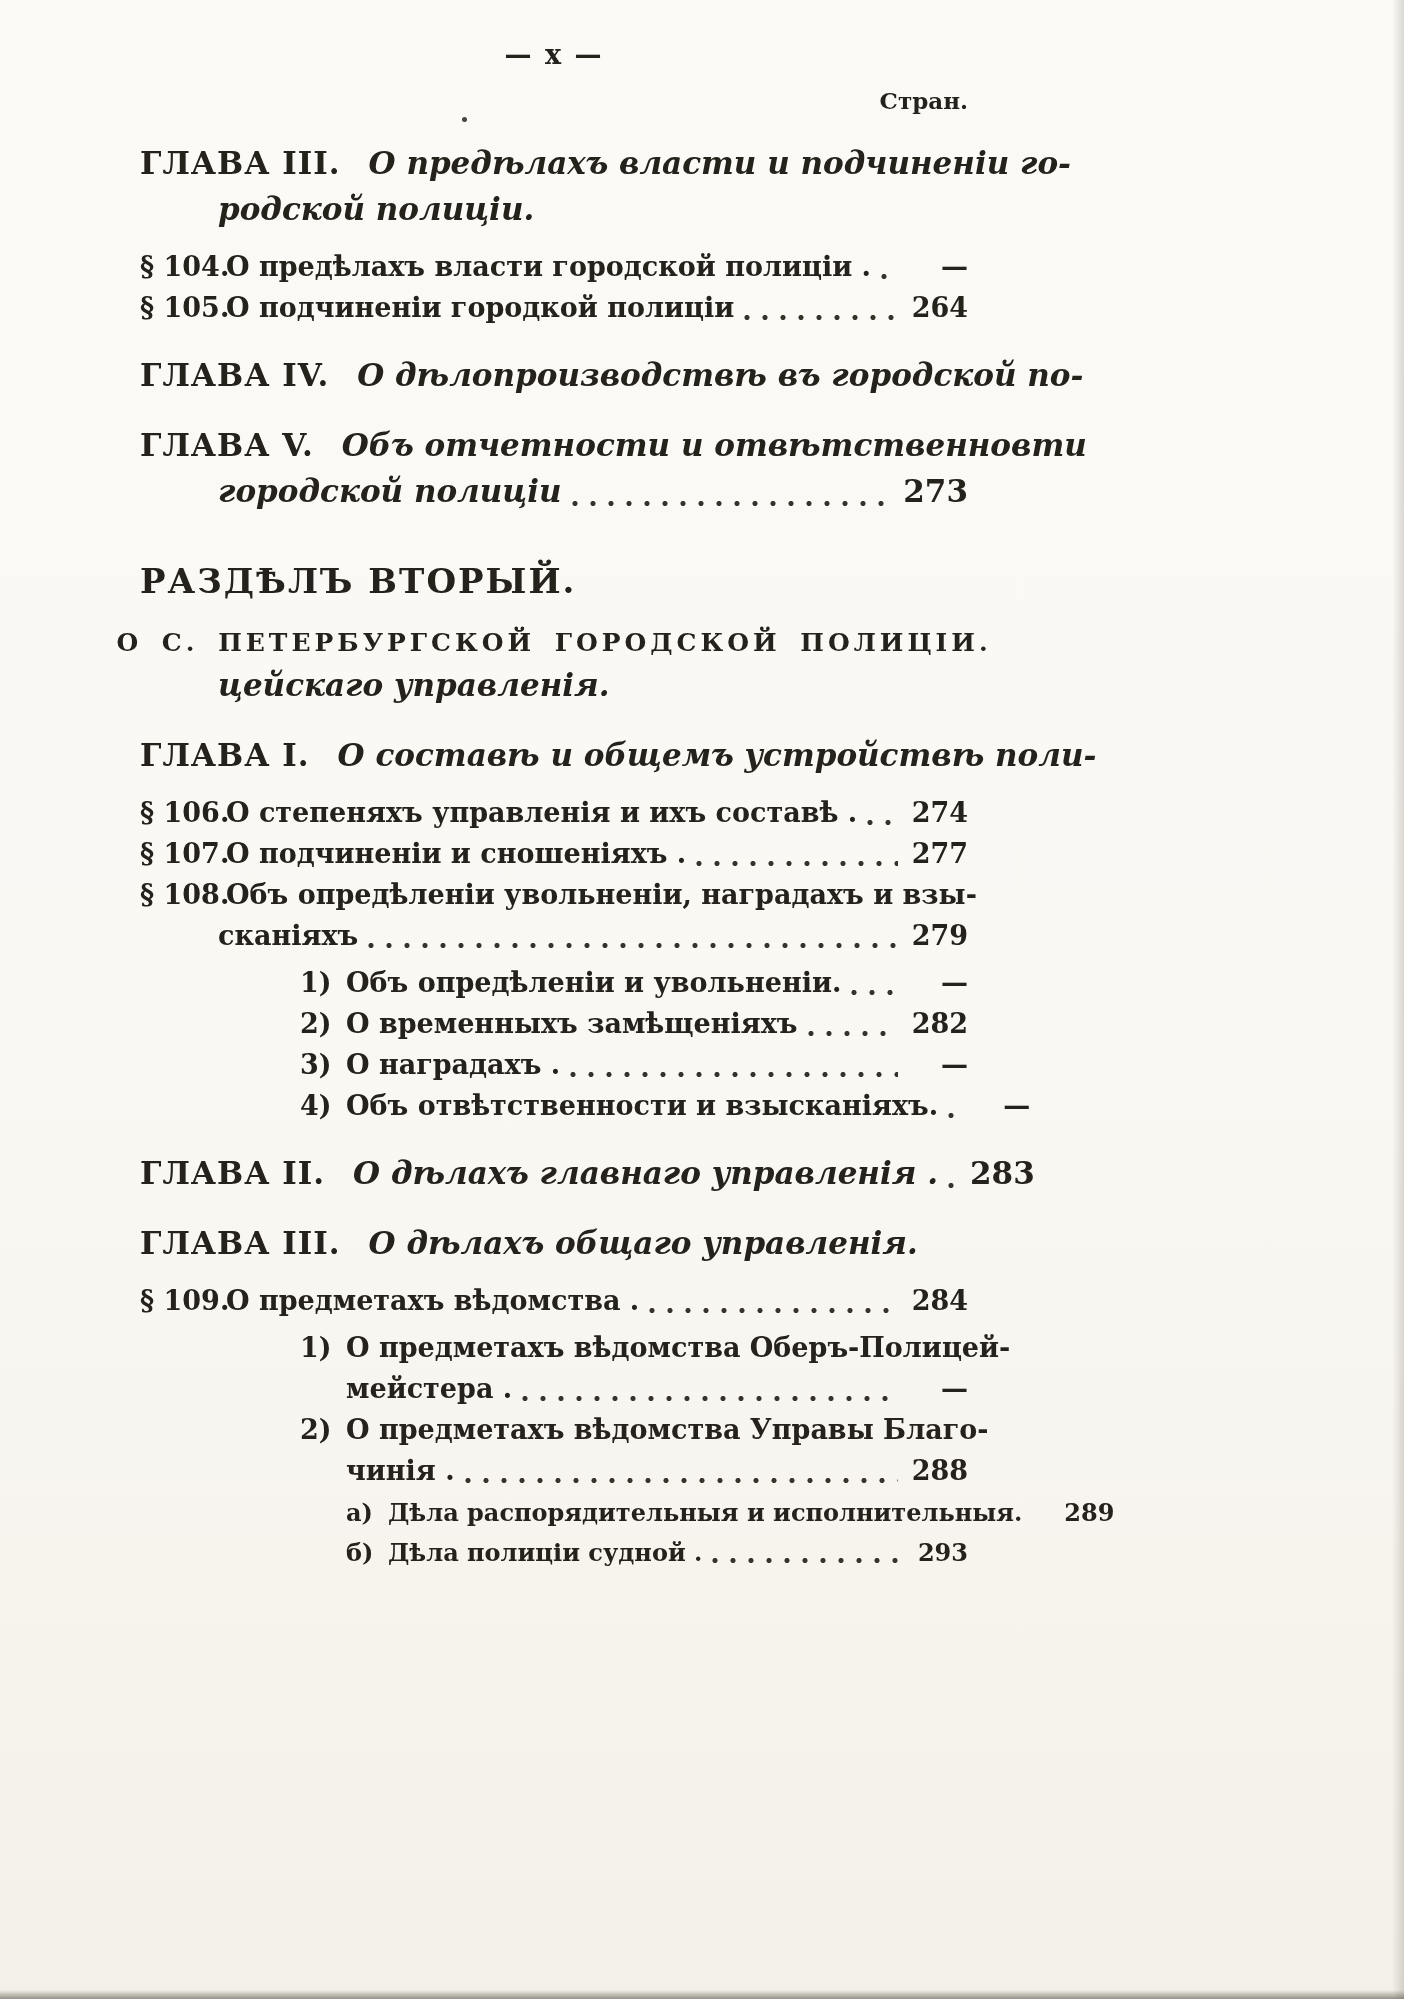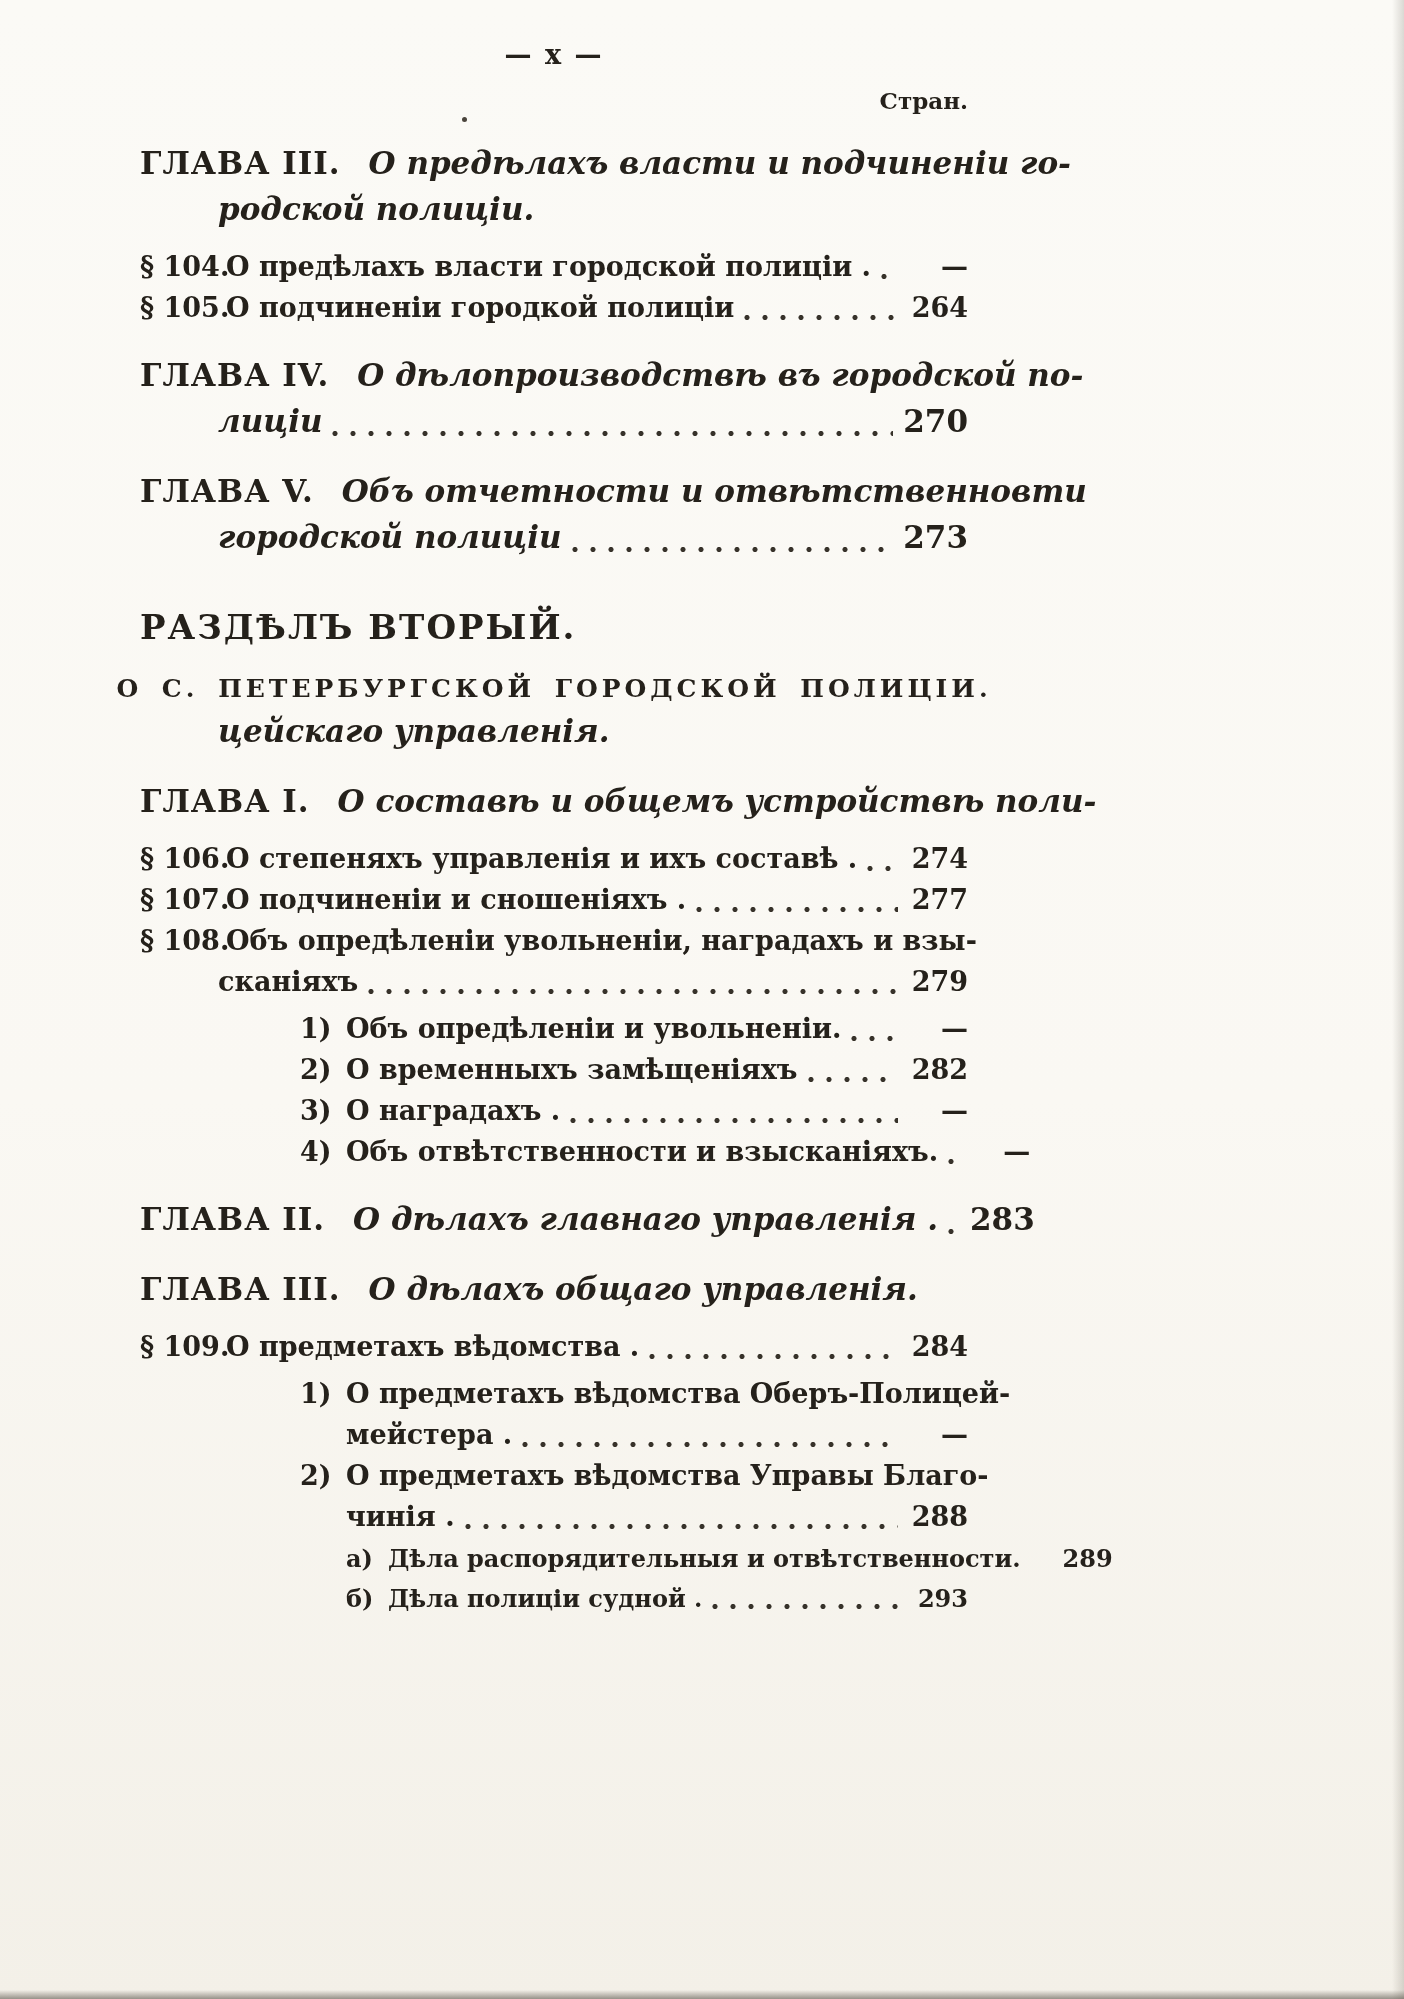--- a/index.html
+++ b/index.html
@@ -93,25 +93,20 @@
         <div class="line t-section">
           <span class="lbl">§ 105.</span>
           <span class="txt">О подчиненіи городкой полиціи</span>
           <span class="leader"></span>
           <span class="pg">264</span>
         </div>
         <div class="line t-chapter">
           <span class="lbl">ГЛАВА IV.</span>
           <span class="txt it">О дѣлопроизводствѣ въ городской по-</span>
         </div>
-        <div class="line t-chapter-cont">
-          <span class="txt it">лиціи</span>
-          <span class="leader"></span>
-          <span class="pg">270</span>
-        </div>
         <div class="line t-chapter">
           <span class="lbl">ГЛАВА V.</span>
           <span class="txt it">Объ отчетности и отвѣтственновти</span>
         </div>
         <div class="line t-chapter-cont">
           <span class="txt it">городской полиціи</span>
           <span class="leader"></span>
           <span class="pg">273</span>
         </div>
         <div class="line t-part-title">
@@ -201,21 +196,21 @@
           <span class="lbl">2)</span>
           <span class="txt">О предметахъ вѣдомства Управы Благо-</span>
         </div>
         <div class="line t-sub-cont">
           <span class="txt">чинія .</span>
           <span class="leader"></span>
           <span class="pg">288</span>
         </div>
         <div class="line t-subsub">
           <span class="lbl">а)</span>
-          <span class="txt">Дѣла распорядительныя и отвѣтственности.</span>
+          <span class="txt">Дѣла распорядительныя и исполнительныя.</span>
           <span class="leader nodots"></span>
           <span class="pg">289</span>
         </div>
         <div class="line t-subsub">
           <span class="lbl">б)</span>
           <span class="txt">Дѣла полиціи судной .</span>
           <span class="leader"></span>
           <span class="pg">293</span>
         </div>
       </div>

